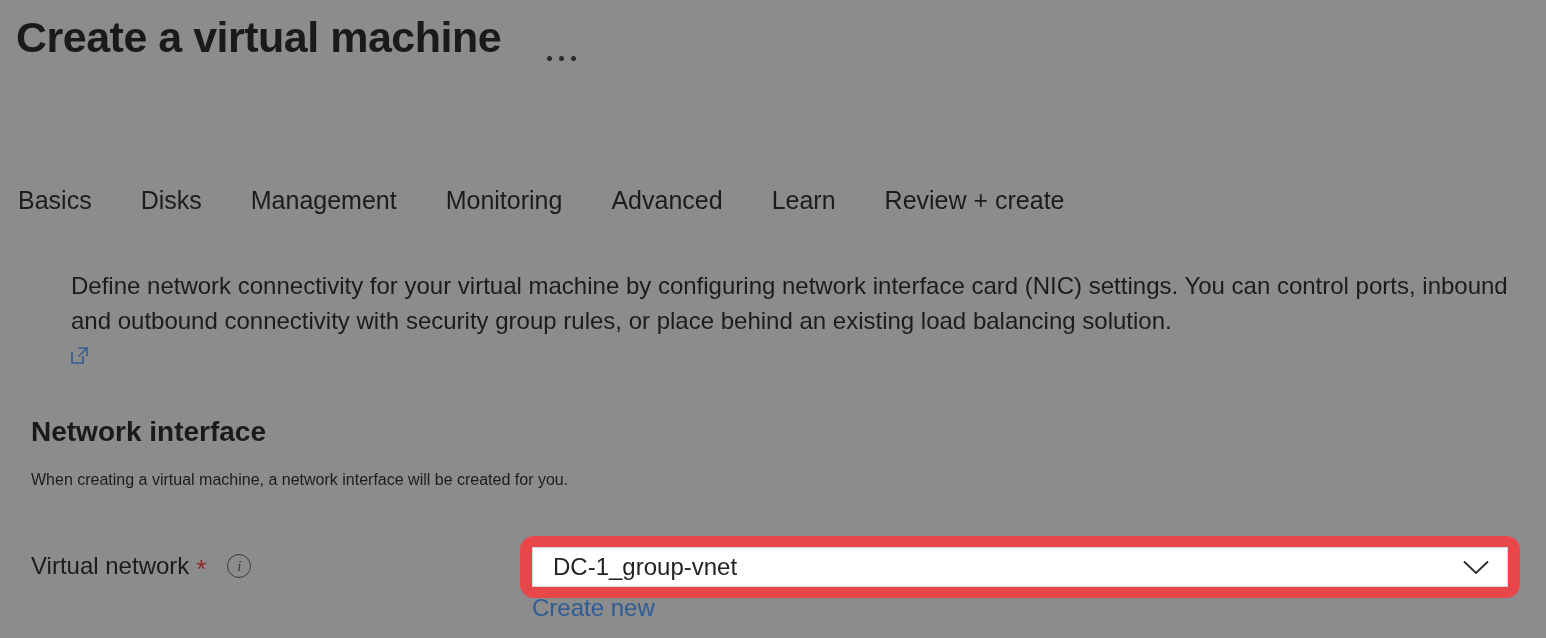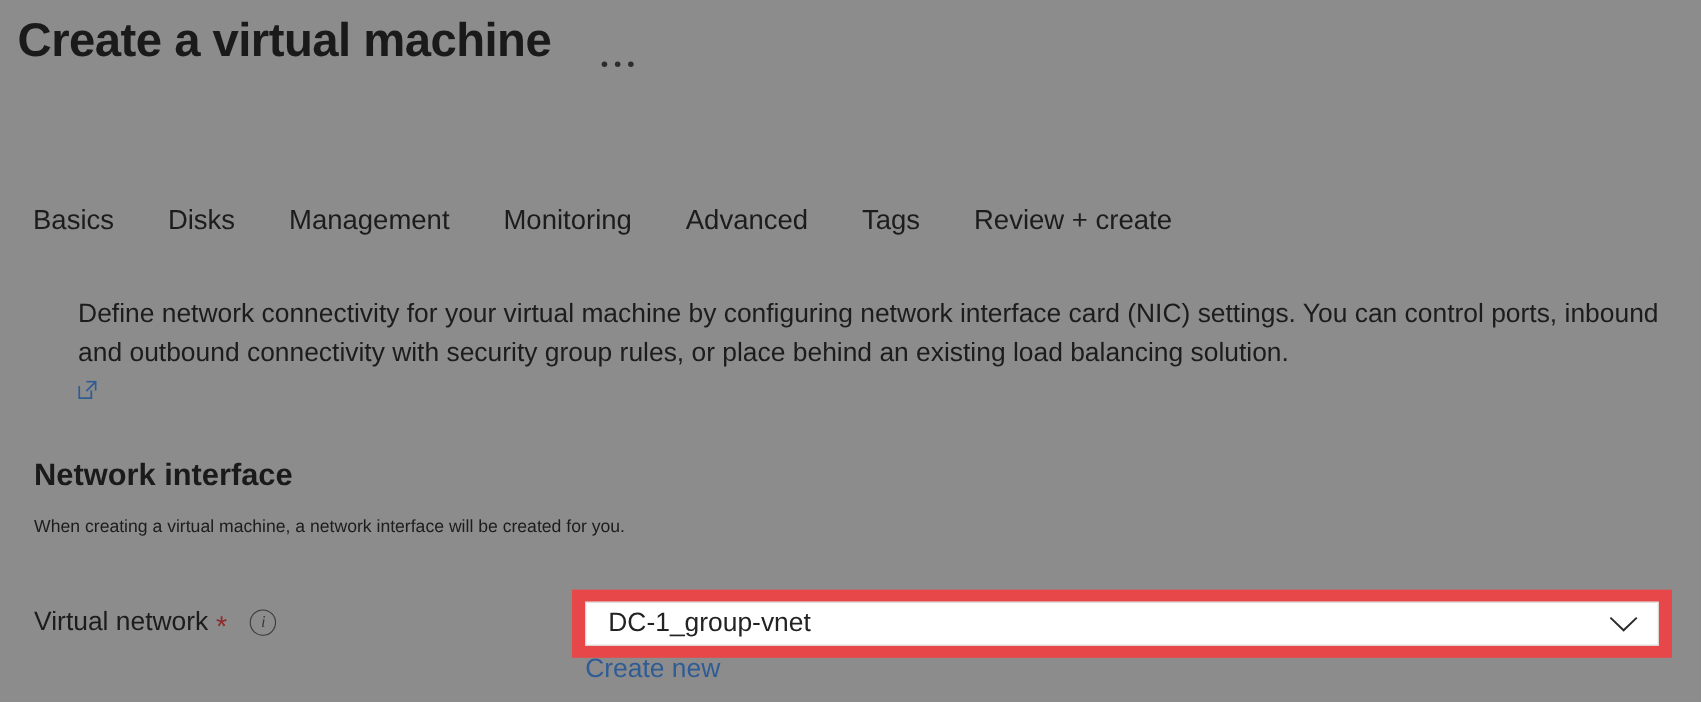--- a/index.html
+++ b/index.html
@@ -45,21 +45,21 @@
     height: 5px;
     border-radius: 50%;
     background: #2c2c2c;
     display: block;
   }
 
   
   .tab-bar {
     position: absolute;
     top: 186px;
-    left: 30px;
+    left: 18px;
     display: flex;
     align-items: flex-start;
   }
   .tab {
     font-size: 25px;
     color: #1c1c1c;
     padding: 0 0 16px 0;
     margin-right: 49px;
     position: relative;
     cursor: pointer;
@@ -163,21 +163,21 @@
   }
 
   
   .highlight-box {
     position: absolute;
     left: 520px;
     top: 536px;
     width: 1000px;
     height: 62px;
     background: #e8474a;
-    border-radius: 0;
+    border-radius: 14px;
     box-sizing: border-box;
     padding: 11px 12px;
   }
   .vnet-select {
     width: 100%;
     height: 100%;
     background: #ffffff;
     border: 1px solid #d7d7d7;
     box-sizing: border-box;
     display: flex;
@@ -218,21 +218,21 @@
     <span class="dot"></span>
   </div>
 </div>
 
 <div class="tab-bar">
   <div class="tab">Basics</div>
   <div class="tab">Disks</div>
   <div class="tab">Management</div>
   <div class="tab">Monitoring</div>
   <div class="tab">Advanced</div>
-  <div class="tab">Tags</div>
+  <div class="tab">Learn</div>
   <div class="tab">Review + create</div>
 </div>
 
 <div class="intro">
   <span>Define network connectivity for your virtual machine by configuring network interface card (NIC) settings. You can control ports, inbound and outbound connectivity with security group rules, or place behind an existing load balancing solution.</span>
   <br>
   <a class="learn-more">
     <span class="ext-icon">
       <svg width="17" height="17" viewBox="0 0 17 17">
         <path d="M1 5 L1 16 L12 16 L12 9" fill="none" stroke="#2f5c94" stroke-width="1.6"></path>

